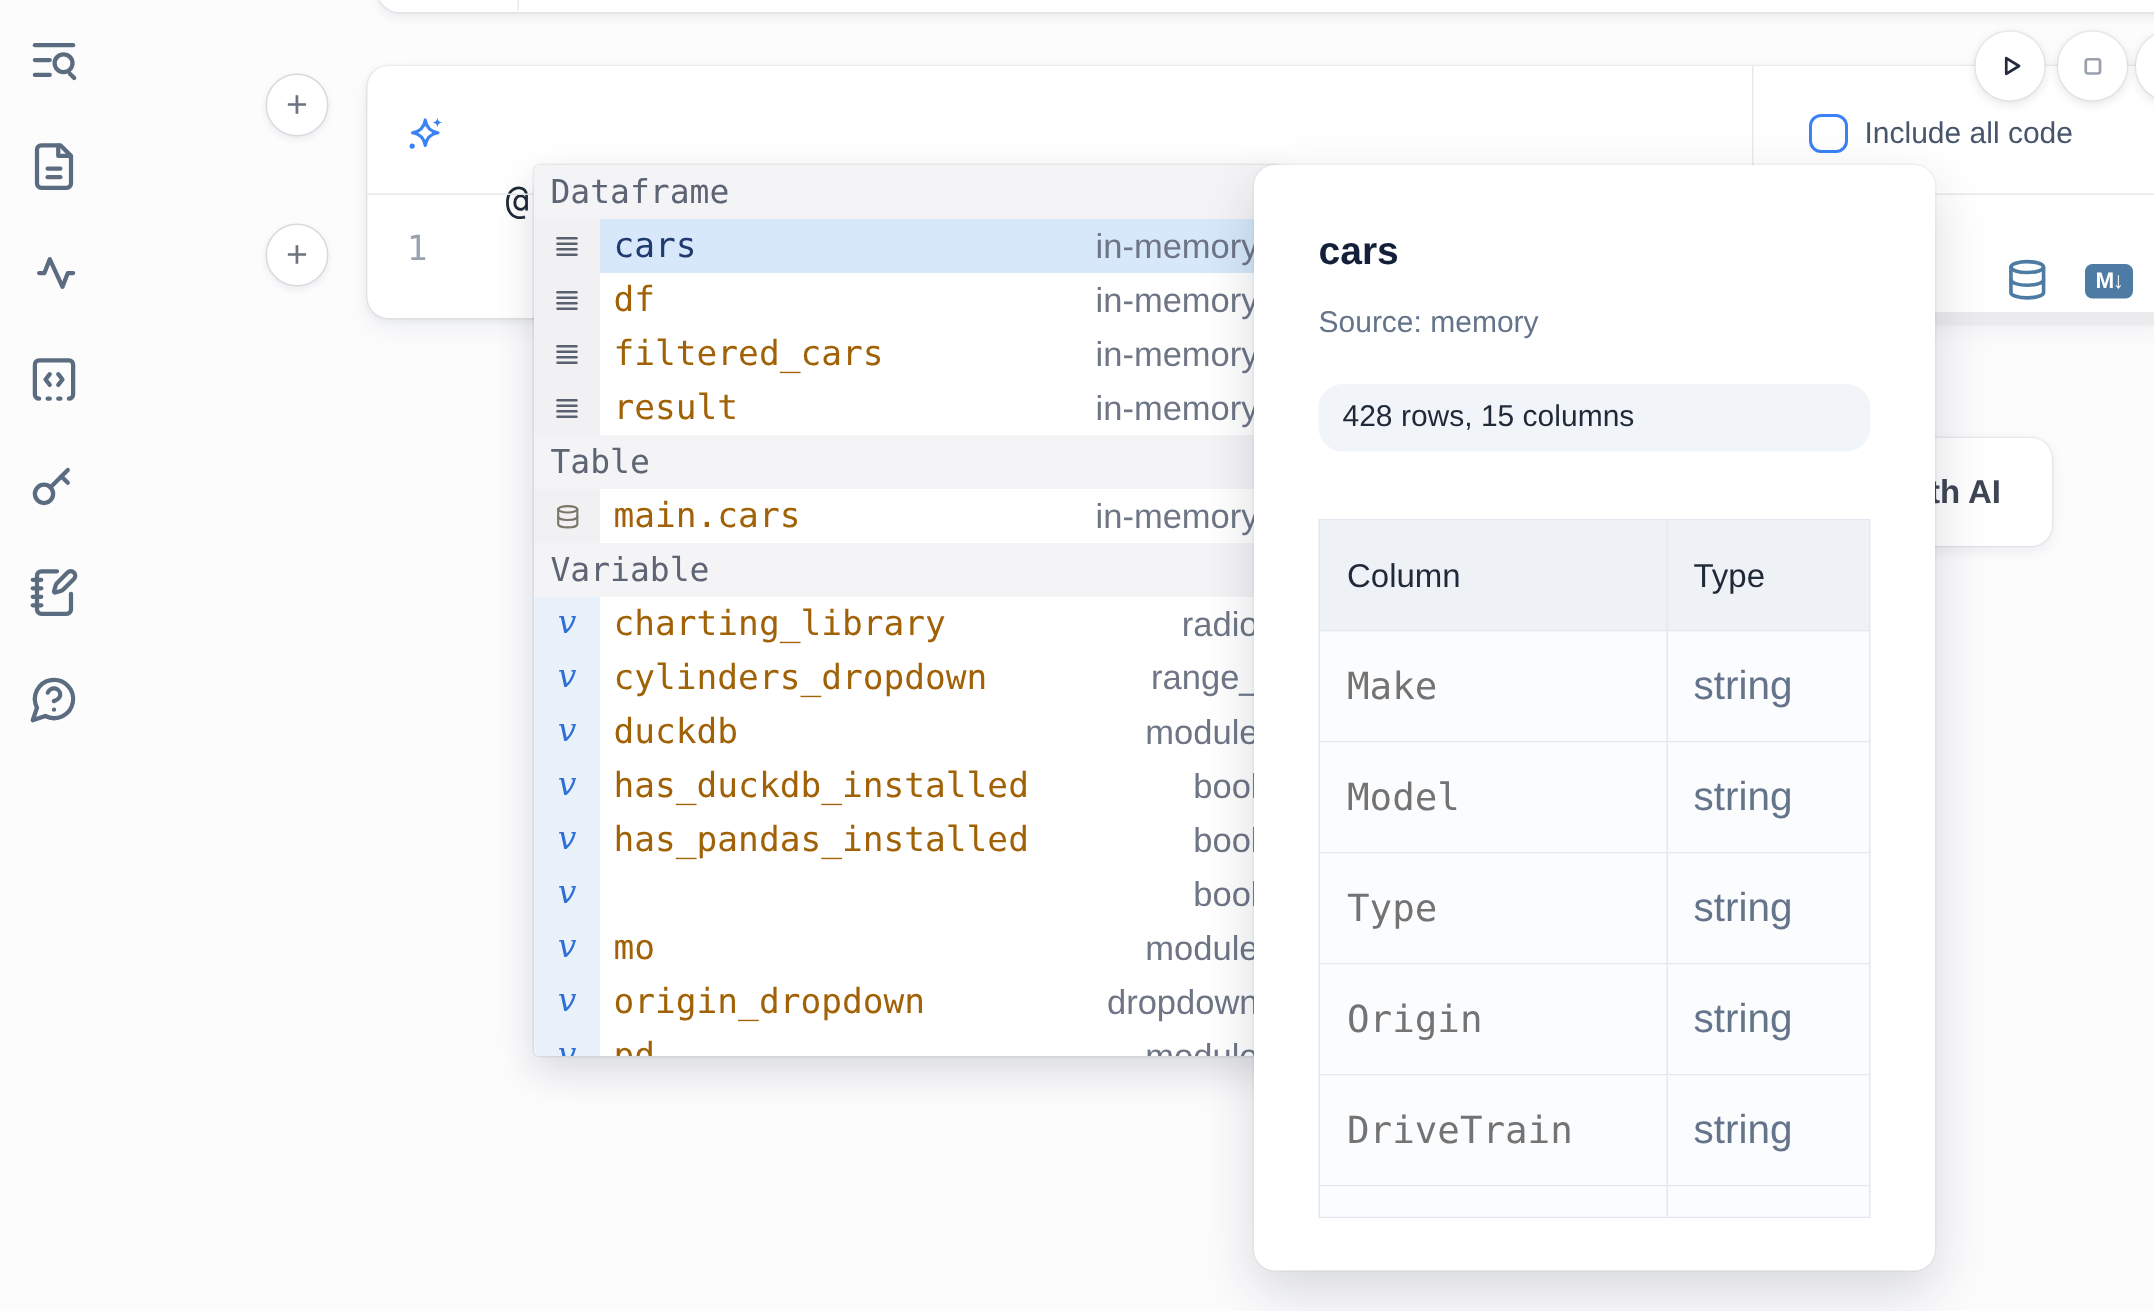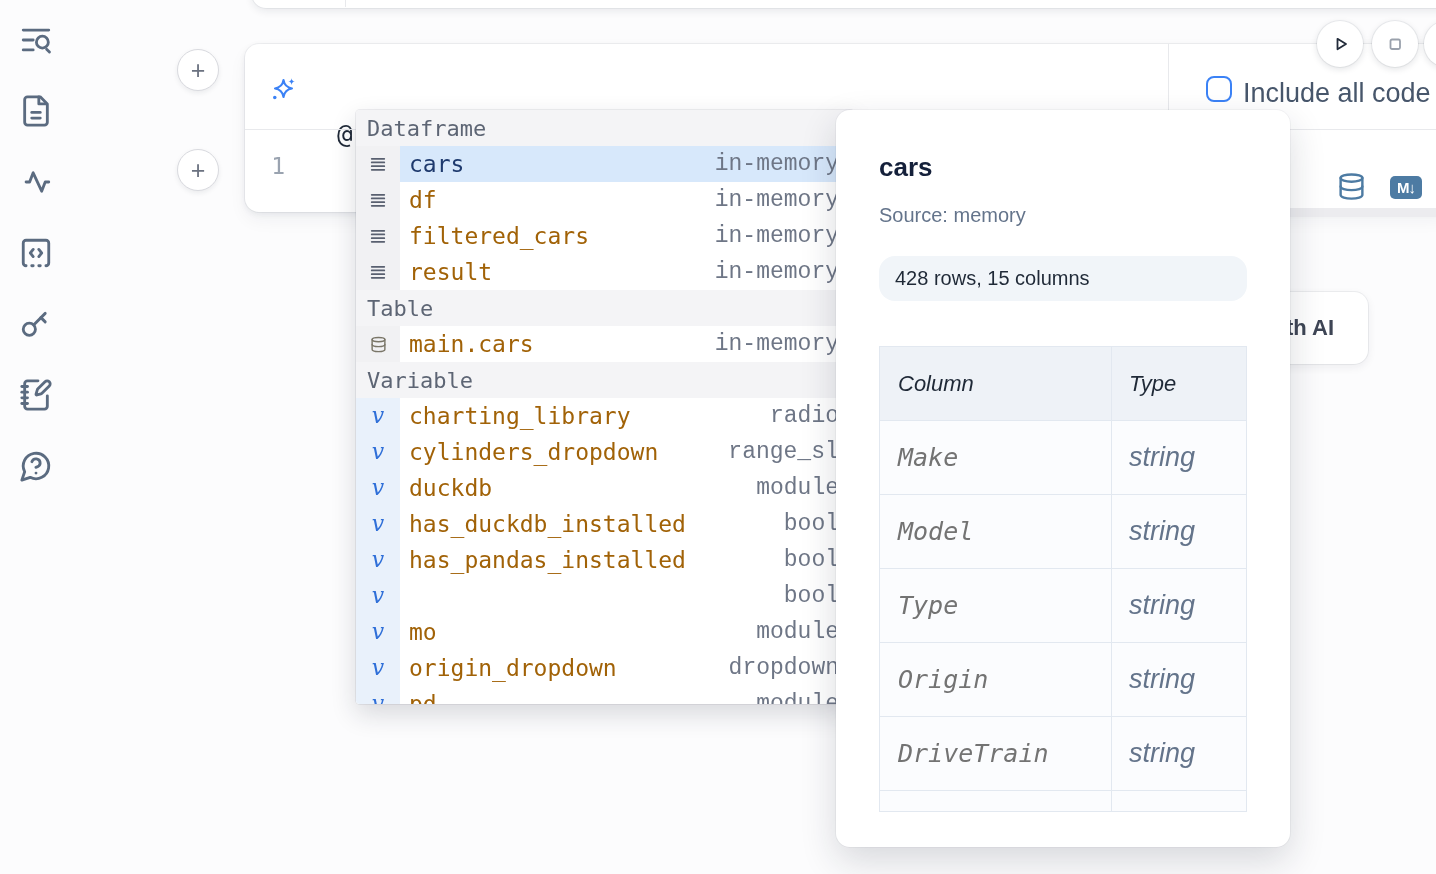--- a/index.html
+++ b/index.html
@@ -25,21 +25,21 @@
 
   
   #cell-card { position:absolute; left:245px; top:44px; width:1207px; height:168px; background:#fff;
     border-radius:14px; box-shadow:0 0 0 1px rgba(23,32,50,.05), 0 2px 6px rgba(23,32,50,.07), 0 8px 18px rgba(23,32,50,.05); z-index:2; }
   #sparkles { position:absolute; left:25px; top:32px; width:27px; height:27px; }
   #prompt-text { position:absolute; left:92px; top:74px; height:32px; line-height:32px; font-size:26px; color:#1f2937; }
   #caret { position:absolute; left:111px; top:73px; width:2px; height:31px; background:#111827; }
   #cell-vdivider { position:absolute; left:923px; top:0; width:1px; height:85px; background:#e8e9ec; }
   #cell-hdivider { position:absolute; left:0; top:85px; width:100%; height:1px; background:#e8e9ec; }
   #include-checkbox { position:absolute; left:961px; top:32px; width:26px; height:26px; border:2.5px solid #3b82f6; border-radius:8px; background:#fff; cursor:pointer; }
-  #include-label { position:absolute; left:998px; top:34px; font-size:27px; color:#47566b; }
+  #include-label { position:absolute; left:998px; top:34px; font-size:20px; color:#47566b; }
   #line-number { position:absolute; left:14px; top:109px; width:26px; text-align:right; font-size:23px; color:#9aa3b0; }
   #cell-db-icon { position:absolute; left:1092px; top:128px; width:29px; height:29px; cursor:pointer; }
   #md-badge { position:absolute; left:1145px; top:132px; width:32px; height:23px; background:#4d7ba3; border-radius:5px;
     color:#fff; font-size:15px; font-weight:bold; display:flex; align-items:center; justify-content:center; letter-spacing:-1px; cursor:pointer; }
 
   
   .run-btn { position:absolute; top:21px; width:46px; height:46px; border-radius:50%; background:#fff;
     box-shadow:0 0 0 1px rgba(23,32,50,.06), 0 2px 7px rgba(23,32,50,.13); display:flex; align-items:center; justify-content:center; z-index:6; cursor:pointer; }
   #btn-run  { left:1317px; } #btn-stop { left:1372px; } #btn-extra { left:1424px; }
 
@@ -55,33 +55,33 @@
     overflow:hidden; z-index:20; box-shadow:0 0 0 1px rgba(23,32,50,.07), 0 10px 26px rgba(23,32,50,.16); }
   .ac-section { height:36px; background:#f4f4f6; color:#5d6574; font-family:"DejaVu Sans Mono", monospace; font-size:22px;
     display:flex; align-items:center; padding-left:11px; }
   .ac-row { position:relative; height:36px; display:flex; align-items:center; padding-right:15px; background:#fff; cursor:pointer; }
   .ac-row.selected { background:#d7e8fb; }
   .ac-gutter { width:44px; height:100%; background:#f1f1f3; flex-shrink:0; display:flex; align-items:center; justify-content:center; }
   .ac-gutter.var { background:#e9f1fb; }
   .ac-var-glyph { font-family:"DejaVu Serif", serif; font-style:italic; font-size:22px; color:#2f6fd8; line-height:1; }
   .ac-label { margin-left:9px; font-family:"DejaVu Sans Mono", monospace; font-size:23px; color:#a16207; white-space:nowrap; }
   .ac-row.selected .ac-label { color:#1e3a6e; }
-  .ac-detail { margin-left:auto; font-family:Liberation Mono, monospace; font-size:23px; color:#6e7686; white-space:nowrap; }
+  .ac-detail { margin-left:auto; font-family:Liberation Sans, sans-serif; font-size:23px; color:#6e7686; white-space:nowrap; }
   .ac-detail.overflow { position:absolute; right:-40px; top:50%; transform:translateY(-50%); margin-left:0; }
 
   
   #preview { position:absolute; left:836px; top:110px; width:454px; height:737px; background:#fff; border-radius:14px; z-index:30;
     box-shadow:0 0 0 1px rgba(23,32,50,.04), 0 14px 36px rgba(23,32,50,.16); }
   #preview-title { position:absolute; left:43px; top:42px; font-size:26px; font-weight:bold; color:#14203a; }
   #preview-source { position:absolute; left:43px; top:94px; font-size:20px; color:#64748b; }
   #preview-shape { position:absolute; left:43px; top:146px; width:368px; height:45px; background:#f1f5f9; border-radius:16px;
     display:flex; align-items:center; padding-left:16px; font-size:20px; color:#1f2937; }
   #schema-table { position:absolute; left:43px; top:236px; width:368px; height:466px; overflow:hidden;
     border:1px solid #e2e8f0; background:#fbfcfe; }
-  .sch-row { display:flex; height:74px; border-bottom:1px solid #e2e8f0; background:#fbfcfe;font-style:italic; }
+  .sch-row { display:flex; height:74px; border-bottom:1px solid #e2e8f0; background:#fbfcfe; }
   .sch-row.header { background:#eef2f7; }
   .sch-c1 { width:232px; border-right:1px solid #e2e8f0; display:flex; align-items:center; padding-left:18px; }
   .sch-c2 { flex:1; display:flex; align-items:center; padding-left:17px; }
   .sch-row.header .sch-c1, .sch-row.header .sch-c2 { font-size:22px; color:#1f2937; }
   .sch-col-name { font-family:"DejaVu Sans Mono", monospace; font-size:25px; color:#737373; }
   .sch-col-type { font-size:27px; color:#64748b; }
 </style>
 </head>
 <body>
 

